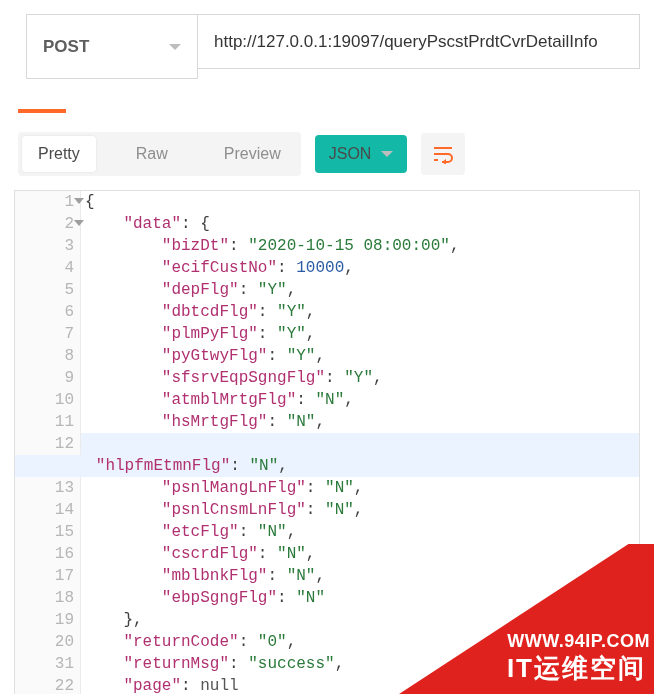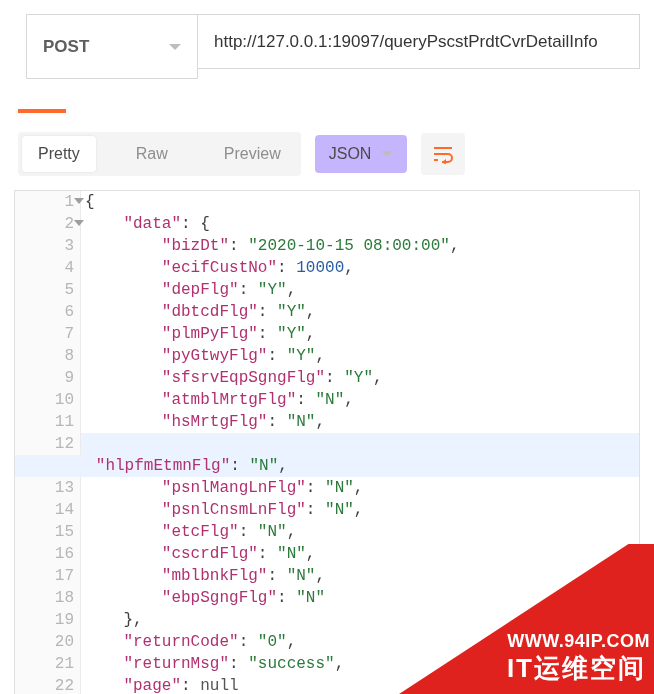--- a/index.html
+++ b/index.html
@@ -73,21 +73,21 @@
     cursor: pointer;
   }
   .view-tab.active {
     background: #ffffff;
     color: #4a4a4a;
     box-shadow: 0 0 3px rgba(0,0,0,.08);
   }
   .json-pill {
     display: flex;
     align-items: center;
-    background: #c4b5fd;
+    background: #14b8a6;
     padding: 10px 14px;
     border-radius: 4px;
     gap: 10px;
     color: #4a4a4a;
     font-size: 16px;
     cursor: pointer;
   }
   .wrap-btn {
     width: 44px; height: 42px;
     background: #f4f4f4;
@@ -212,21 +212,21 @@
     <div class="line"><div class="gutter">11</div><div class="code">        <span class="k">"hsMrtgFlg"</span><span class="p">: </span><span class="s">"N"</span><span class="p">,</span></div></div>
     <div class="line hl"><div class="gutter">12</div><div class="code">        <span class="k">"hlpfmEtmnFlg"</span><span class="p">: </span><span class="s">"N"</span><span class="p">,</span></div></div>
     <div class="line"><div class="gutter">13</div><div class="code">        <span class="k">"psnlMangLnFlg"</span><span class="p">: </span><span class="s">"N"</span><span class="p">,</span></div></div>
     <div class="line"><div class="gutter">14</div><div class="code">        <span class="k">"psnlCnsmLnFlg"</span><span class="p">: </span><span class="s">"N"</span><span class="p">,</span></div></div>
     <div class="line"><div class="gutter">15</div><div class="code">        <span class="k">"etcFlg"</span><span class="p">: </span><span class="s">"N"</span><span class="p">,</span></div></div>
     <div class="line"><div class="gutter">16</div><div class="code">        <span class="k">"cscrdFlg"</span><span class="p">: </span><span class="s">"N"</span><span class="p">,</span></div></div>
     <div class="line"><div class="gutter">17</div><div class="code">        <span class="k">"mblbnkFlg"</span><span class="p">: </span><span class="s">"N"</span><span class="p">,</span></div></div>
     <div class="line"><div class="gutter">18</div><div class="code">        <span class="k">"ebpSgngFlg"</span><span class="p">: </span><span class="s">"N"</span></div></div>
     <div class="line"><div class="gutter">19</div><div class="code">    <span class="p">},</span></div></div>
     <div class="line"><div class="gutter">20</div><div class="code">    <span class="k">"returnCode"</span><span class="p">: </span><span class="s">"0"</span><span class="p">,</span></div></div>
-    <div class="line"><div class="gutter">21</div><div class="code">    <span class="k">"returnMsg"</span><span class="p">: </span><span class="s">"success"</span><span class="p">,</span></div></div>
+    <div class="line"><div class="gutter">31</div><div class="code">    <span class="k">"returnMsg"</span><span class="p">: </span><span class="s">"success"</span><span class="p">,</span></div></div>
     <div class="line"><div class="gutter">22</div><div class="code">    <span class="k">"page"</span><span class="p">: </span><span class="null">null</span></div></div>
     <div class="line"><div class="gutter">23</div><div class="code"><span class="p">}</span></div></div>
   </div>
 
 <div class="watermark">
   <div class="tri"></div>
   <div class="wm-top">WWW.94IP.COM</div>
   <div class="wm-bot">IT运维空间</div>
 </div>
 

